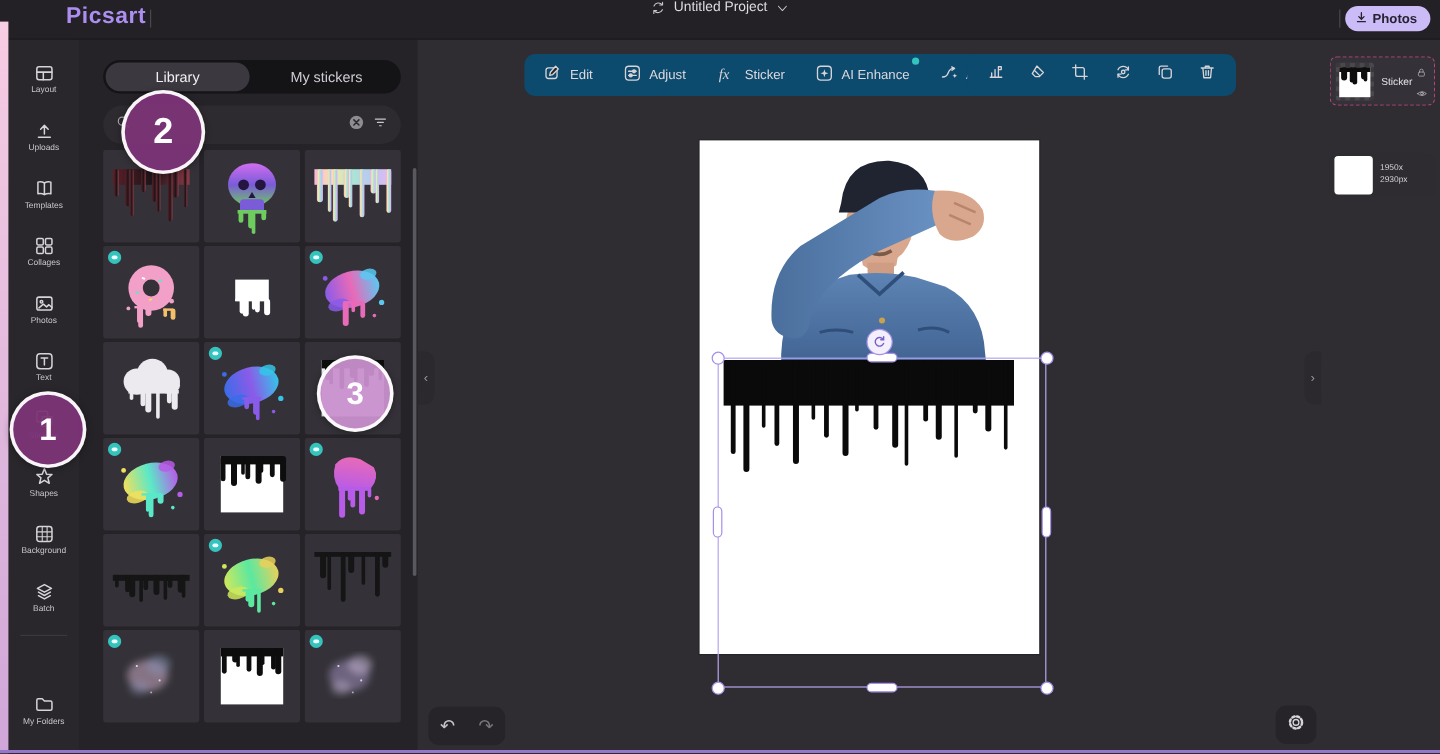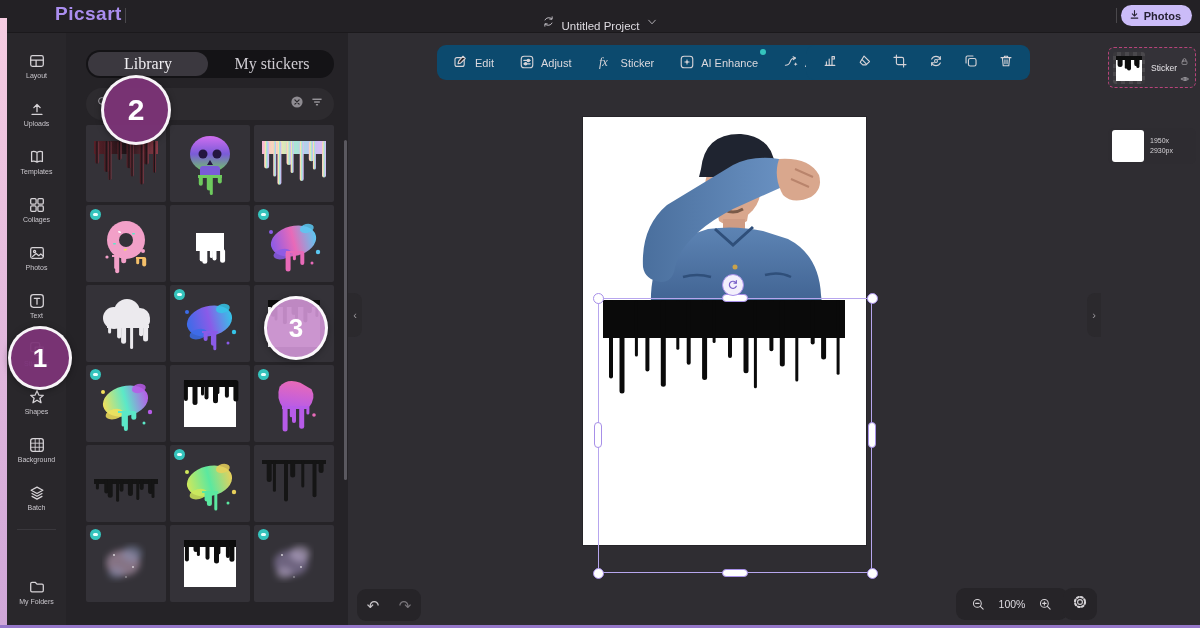--- a/index.html
+++ b/index.html
@@ -3,40 +3,40 @@
 <meta charset="utf-8">
 <style>
   html,body{margin:0;padding:0;background:#141316;}
   #app{position:relative;width:1200px;height:628px;background:#2f2d32;overflow:hidden;
        font-family:"Liberation Sans",sans-serif;-webkit-font-smoothing:antialiased;}
   
   #topbar{position:absolute;left:0;top:0;right:0;height:32px;background:#232125;z-index:40;
           display:flex;align-items:center;border-bottom:1px solid #1b191c;}
   .logo{position:absolute;left:55px;top:3px;font-size:19px;font-weight:bold;letter-spacing:.5px;color:#ab8ef0;}
   .tb-div{position:absolute;top:8px;width:1px;height:15px;background:#4a484c;}
-  #proj{position:absolute;left:0;right:0;top:0;height:32px;display:flex;align-items:flex-end;justify-content:center;gap:7px;}
+  #proj{position:absolute;left:0;right:0;top:0;height:32px;display:flex;align-items:flex-start;justify-content:center;gap:7px;}
   #proj .pname{font-size:11.5px;color:#dedbe1;}
   #export{position:absolute;right:8px;top:5px;height:21px;padding:0 11px 0 8px;border-radius:12px;border:none;
           background:#cbbcf8;color:#262233;font-size:11px;font-weight:bold;display:flex;align-items:center;gap:4px;cursor:pointer;}
   
   .pink-strip{position:absolute;left:0;top:18px;width:7px;bottom:0;background:linear-gradient(#f6cde2,#cfa6d8);z-index:60;}
   .bottom-strip{position:absolute;left:0;right:0;bottom:0;height:3px;background:#9577c9;z-index:60;}
   
   #sidebar{position:absolute;left:7px;top:32px;width:59px;bottom:3px;background:#29272b;z-index:10;}
   .sb-item{width:100%;height:48px;display:flex;flex-direction:column;align-items:center;justify-content:center;gap:2px;cursor:pointer;}
   .sb-item .lbl{font-size:7px;color:#c9c6cc;}
   .sb-item.active .lbl{color:#b49cf2;}
   .sb-item svg{display:block;}
   #sb-divider{margin:8px 10px;border-top:1px solid #3a383d;}
   #sb-footer{position:absolute;bottom:10px;left:0;width:100%;}
   
   #panel{position:absolute;left:66px;top:32px;width:282px;bottom:3px;background:#252327;z-index:9;}
   #tabs{position:absolute;left:20px;top:18px;width:248px;height:28px;background:#141316;border-radius:15px;display:flex;align-items:center;}
   .tab{flex:1;height:24px;margin:0 2px;border-radius:13px;display:flex;align-items:center;justify-content:center;
-       font-size:16px;color:#cfccd2;cursor:pointer;font-family:Liberation Serif, serif;}
+       font-size:12px;color:#cfccd2;cursor:pointer;}
   .tab.active{background:#3b383f;color:#f0eef2;}
   #searchbar{position:absolute;left:20px;top:56px;width:248px;height:32px;background:#2d2b2f;border-radius:16px;
              display:flex;align-items:center;padding:0 10px;box-sizing:border-box;gap:6px;}
   #searchbar input{flex:1;background:transparent;border:none;outline:none;color:#ddd;font-size:11px;min-width:0;}
   #grid{position:absolute;left:20px;top:93px;width:252px;bottom:0;}
   .cell{position:absolute;width:80px;height:77px;background:#343238;border-radius:2px;cursor:pointer;overflow:hidden;}
   .badge{position:absolute;left:4px;top:4px;width:11px;height:11px;border-radius:50%;background:#35c4bd;
          display:flex;align-items:center;justify-content:center;}
   .badge:after{content:"";width:5px;height:3px;border-radius:2px;background:#eafffd;}
   #pscroll{position:absolute;left:278px;top:108px;width:3px;height:340px;background:#5a585f;border-radius:2px;}
@@ -690,37 +690,20 @@
       <svg width="12" height="12" viewBox="0 0 20 20" fill="none" stroke="#7a61c9" stroke-width="2" stroke-linecap="round">
         <path d="M15 6.5 A6 6 0 1 0 15.5 12"></path>
         <path d="M15.6 2.8 V6.8 H11.6"></path>
       </svg>
     </div>
 
   <div id="undoredo">
     <span class="u">↶</span>
     <span class="r">↷</span>
   </div>
-  <div id="zoombar">
-    <span class="ibtn" id="zo-ic">
-        <svg width="15" height="15" viewBox="0 0 20 20" fill="none" stroke="#d7d4d8" stroke-width="1.4" stroke-linecap="round" stroke-linejoin="round">
-          <circle cx="8.5" cy="8.5" r="5.2"></circle>
-          <path d="M12.5 12.5 L16.2 16.2"></path>
-          <path d="M6.2 8.5 H10.8"></path>
-        </svg>
-      </span>
-    <span id="zoomlvl">100%</span>
-    <span class="ibtn" id="zi-ic">
-        <svg width="15" height="15" viewBox="0 0 20 20" fill="none" stroke="#d7d4d8" stroke-width="1.4" stroke-linecap="round" stroke-linejoin="round">
-          <circle cx="8.5" cy="8.5" r="5.2"></circle>
-          <path d="M12.5 12.5 L16.2 16.2"></path>
-          <path d="M6.2 8.5 H10.8 M8.5 6.2 V10.8"></path>
-        </svg>
-      </span>
-  </div>
   <div id="gearbox">
     <span id="gear-ic"><svg width="16" height="16" viewBox="0 0 20 20" fill="none" stroke="#d7d4d8" stroke-width="1.4" stroke-linecap="round" stroke-linejoin="round">
           <circle cx="10" cy="10" r="3"></circle>
           <circle cx="10" cy="10" r="6.3" stroke-width="2.6" stroke-dasharray="2.4 2.6"></circle>
         </svg></span>
   </div>
 
   <aside id="layers">
       <div class="lrow selected" style="top: 15px; height: 41px;">
         <span class="lthumb"><svg width="32" height="32" viewBox="0 0 32 32">

